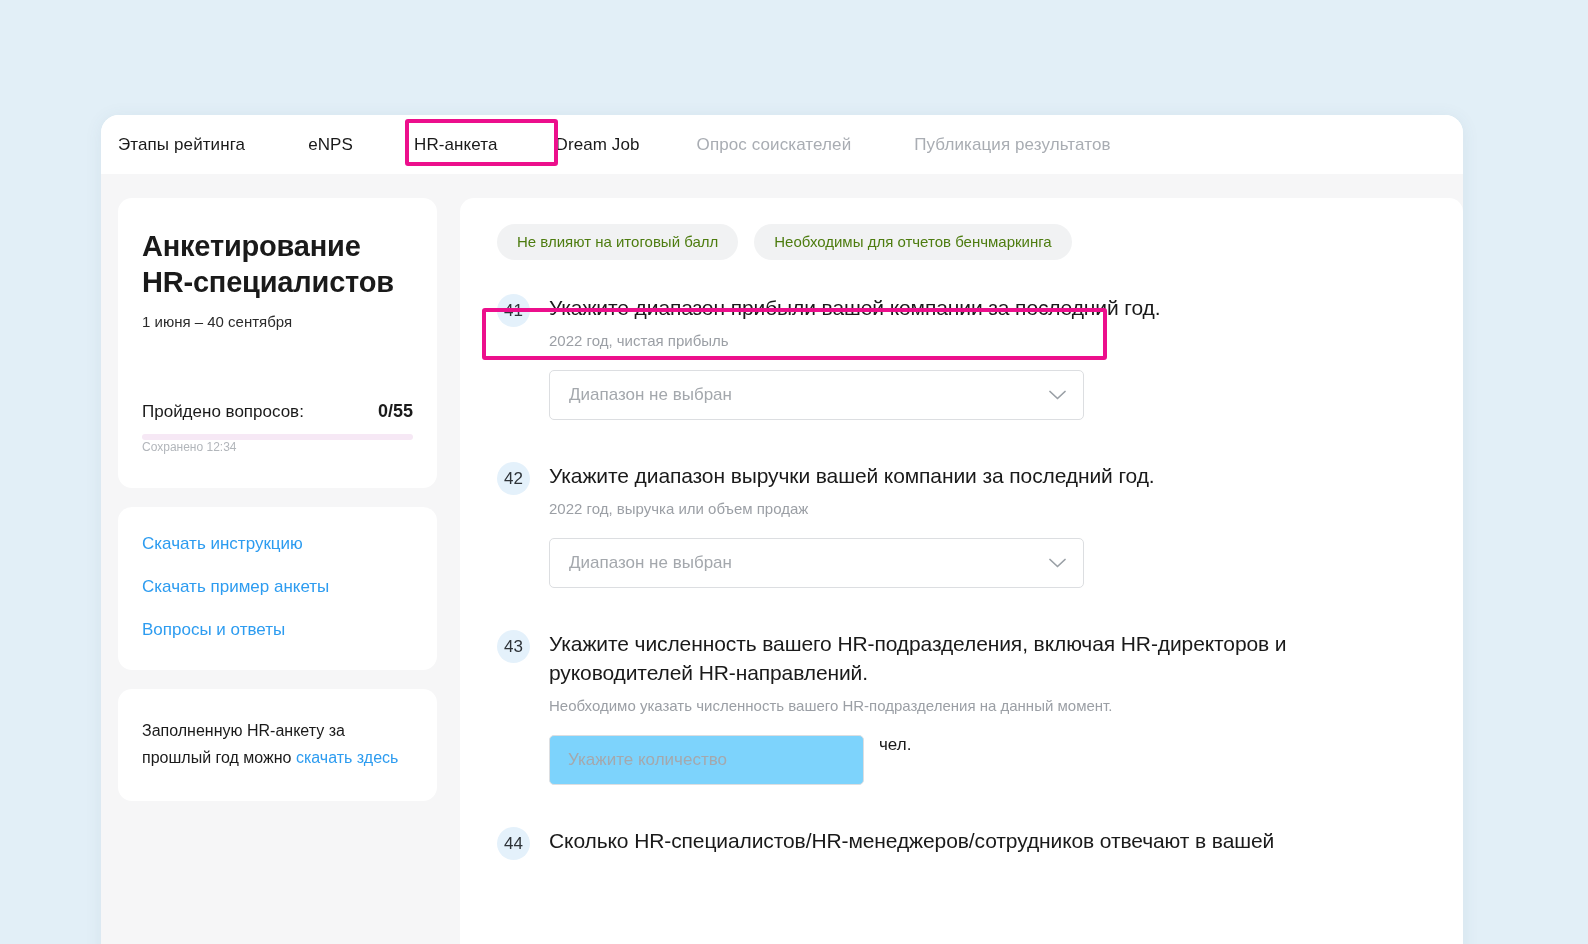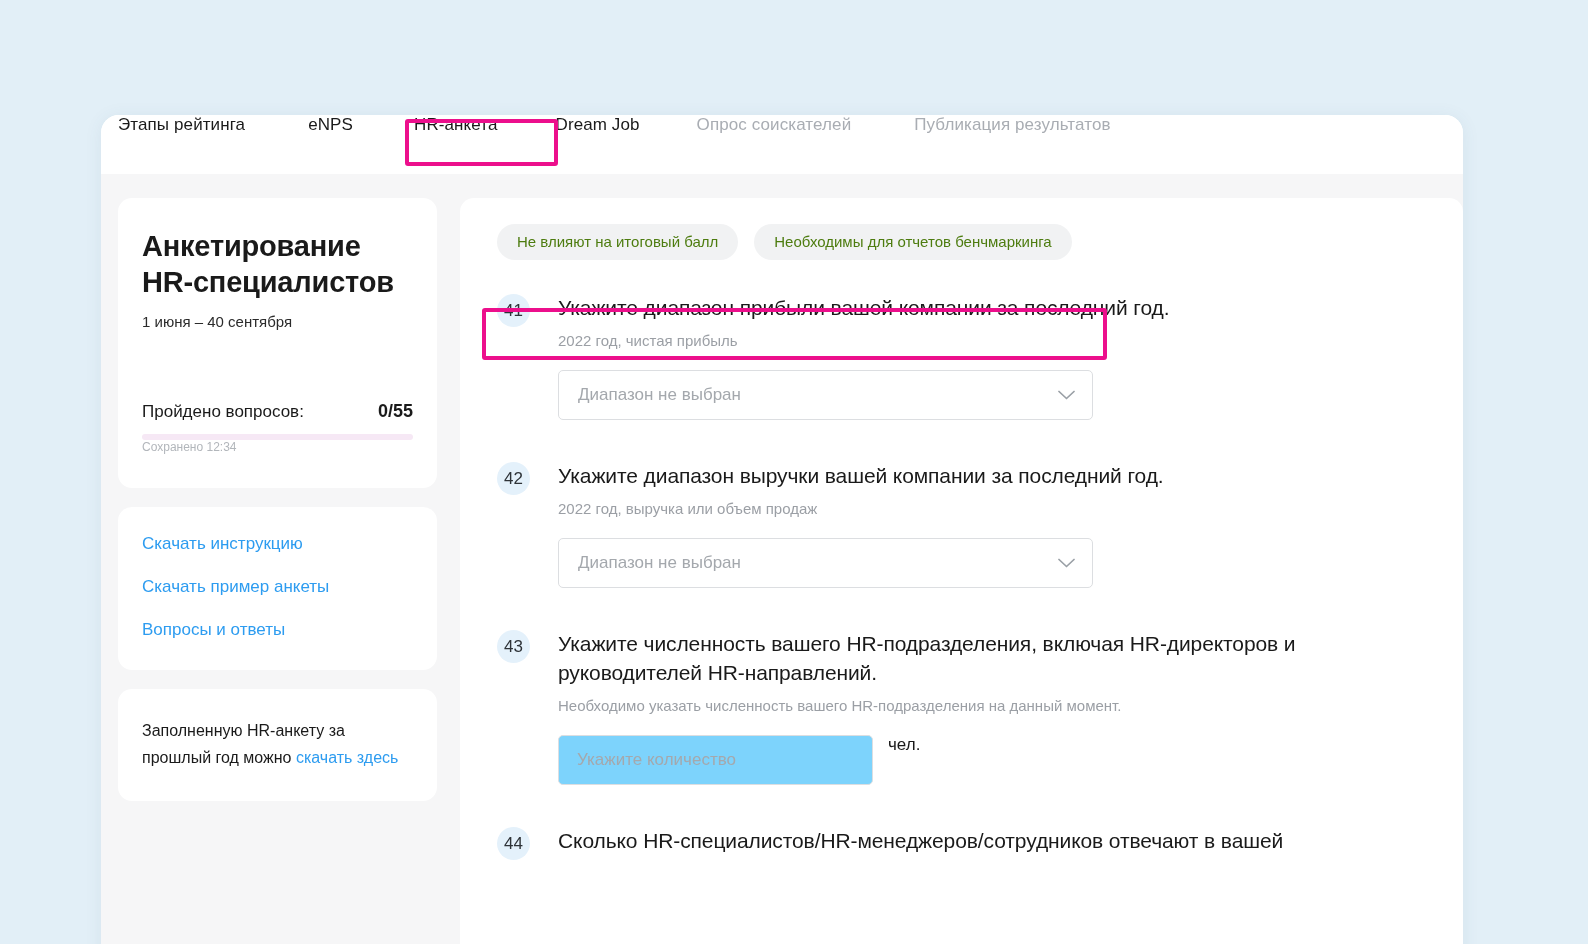--- a/index.html
+++ b/index.html
@@ -28,21 +28,21 @@
     overflow: hidden;
     box-shadow: 0 2px 18px rgba(60,90,120,.08);
   }
 
   
   .tabbar {
     position: relative;
     height: 59px;
     background: #ffffff;
     display: flex;
-    align-items: flex-start;
+    align-items: center;
     padding-left: 17px;
   }
   .tab {
     font-size: 17px;
     color: #1a1a1a;
     letter-spacing: .1px;
     white-space: nowrap;
     padding: 0 0;
     cursor: pointer;
   }
@@ -201,21 +201,20 @@
     pointer-events: none;
   }
 
   
   .questions { margin-top: 33px; }
 
   .q {
     display: flex;
     align-items: flex-start;
     margin-bottom: 41px;
-    gap: 9px;
   }
   .q-num {
     flex: 0 0 auto;
     width: 33px;
     height: 33px;
     border-radius: 50%;
     background: #e4f1fb;
     color: #2e3338;
     font-size: 17px;
     display: flex;

